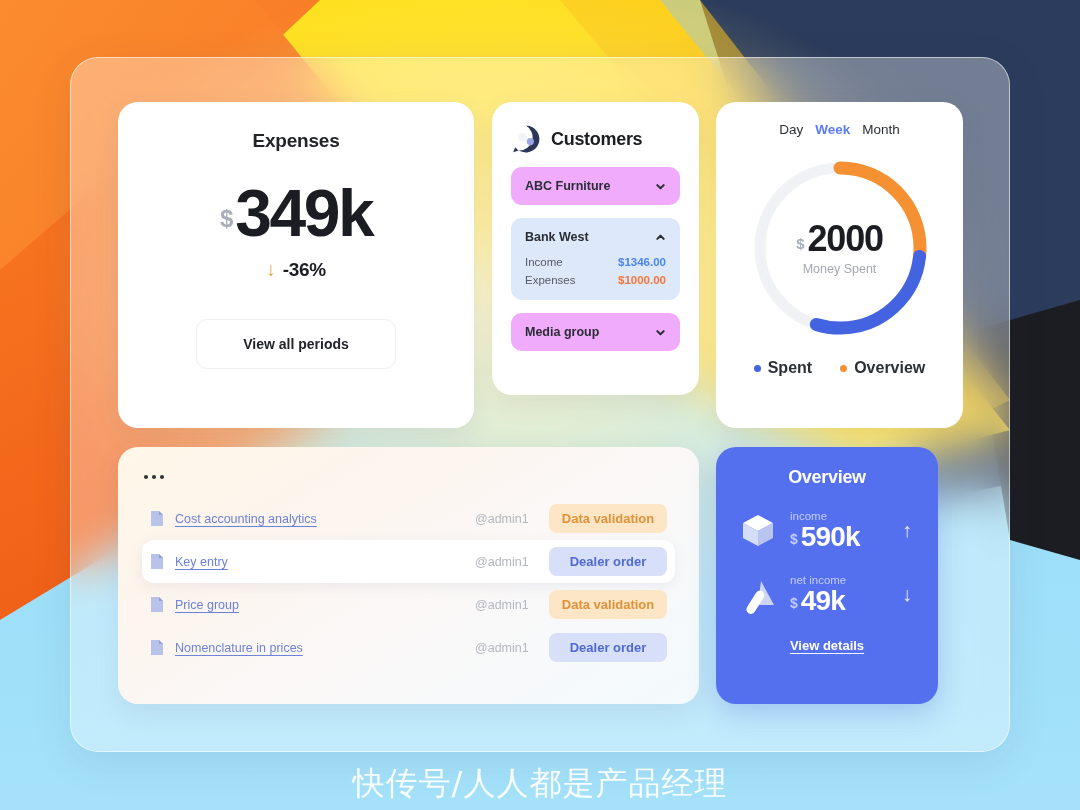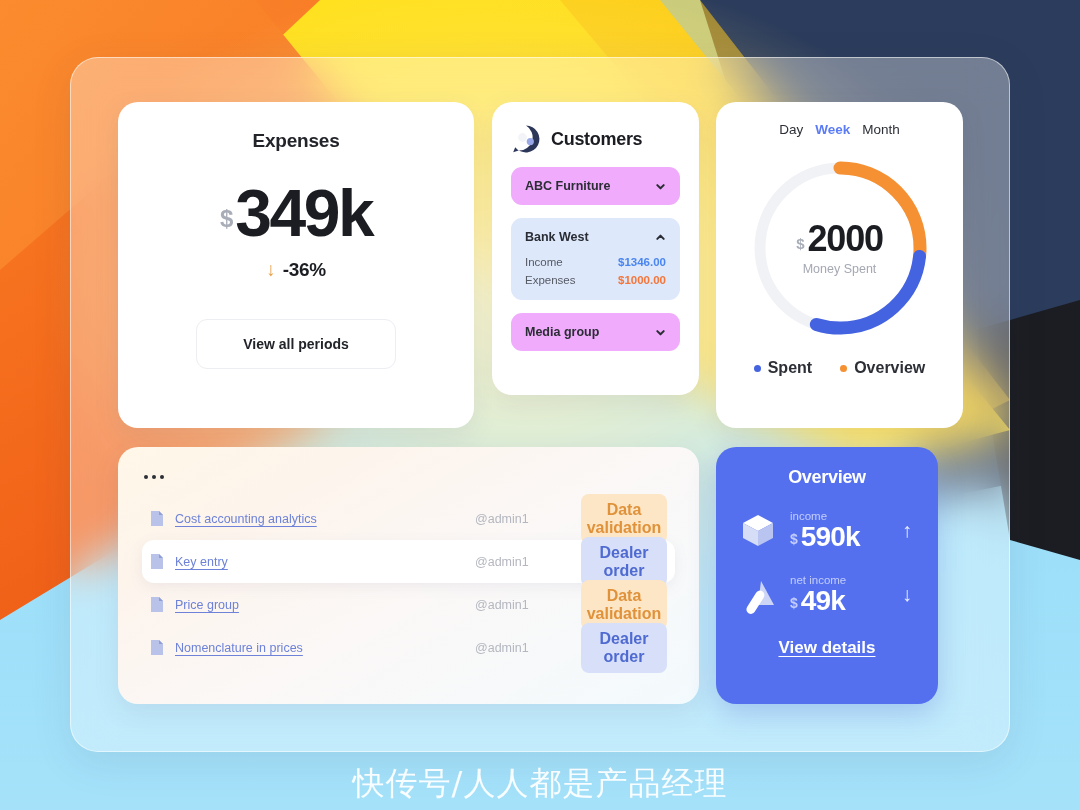--- a/index.html
+++ b/index.html
@@ -110,21 +110,21 @@
     border-radius:12px; cursor:pointer;
   }
   .file-row.highlight { background:#ffffff; box-shadow:0 4px 14px rgba(120,120,160,0.10); }
   .file-icon { width:14px; height:17px; flex:none; margin-right:11px; }
   .file-name {
     flex:0 0 300px; font-size:12.5px; color:#6d82d8;
     text-decoration:underline; text-underline-offset:2.5px;
   }
   .file-user { flex:1; font-size:12.5px; color:#b4b7bf; }
   .badge {
-    flex:none; width:86px; text-align:center; font-size:16px; font-weight:600;
+    flex:none; width:118px; text-align:center; font-size:13px; font-weight:600;
     padding:7px 0; border-radius:8px;
   }
   .badge.validation { background:#fde6c6; color:#e0923a; }
   .badge.dealer { background:#d7dff9; color:#4f6ad0; }
 
   
   #overview-card {
     left:716px; top:447px; width:222px; height:257px;
     background:#5470ef; border-radius:20px;
     padding:20px 20px 0; color:#fff;
@@ -134,21 +134,21 @@
   .ov-item { display:flex; align-items:center; margin-top:20px; }
   .ov-icon { width:44px; height:44px; flex:none; margin-right:10px; }
   .ov-texts { flex:1; }
   .ov-label { font-size:11.5px; color:#c3cdfb; }
   .ov-amt-row { display:flex; align-items:flex-end; margin-top:1px; }
   .ov-dollar { font-size:14px; color:#c3cdfb; font-weight:600; margin-bottom:4px; margin-right:3px; }
   .ov-amt { font-size:28px; font-weight:700; letter-spacing:-0.8px; line-height:1; }
   .ov-trend { font-size:20px; color:#e6ebff; flex:none; width:22px; text-align:center; }
   .ov-link {
     display:block; text-align:center; margin-top:22px;
-    font-size:17px; font-weight:700; color:#fff;
+    font-size:13px; font-weight:700; color:#fff;
     text-decoration:underline; text-underline-offset:3px; cursor:pointer;
   }
 
   
   .watermark {
     position:absolute; left:0; right:0; bottom:4px;
     text-align:center; font-size:32px; font-weight:400;
     color:rgba(255,255,255,0.92); letter-spacing:1px;
     font-family:"DejaVu Sans", sans-serif;
     pointer-events:none;

